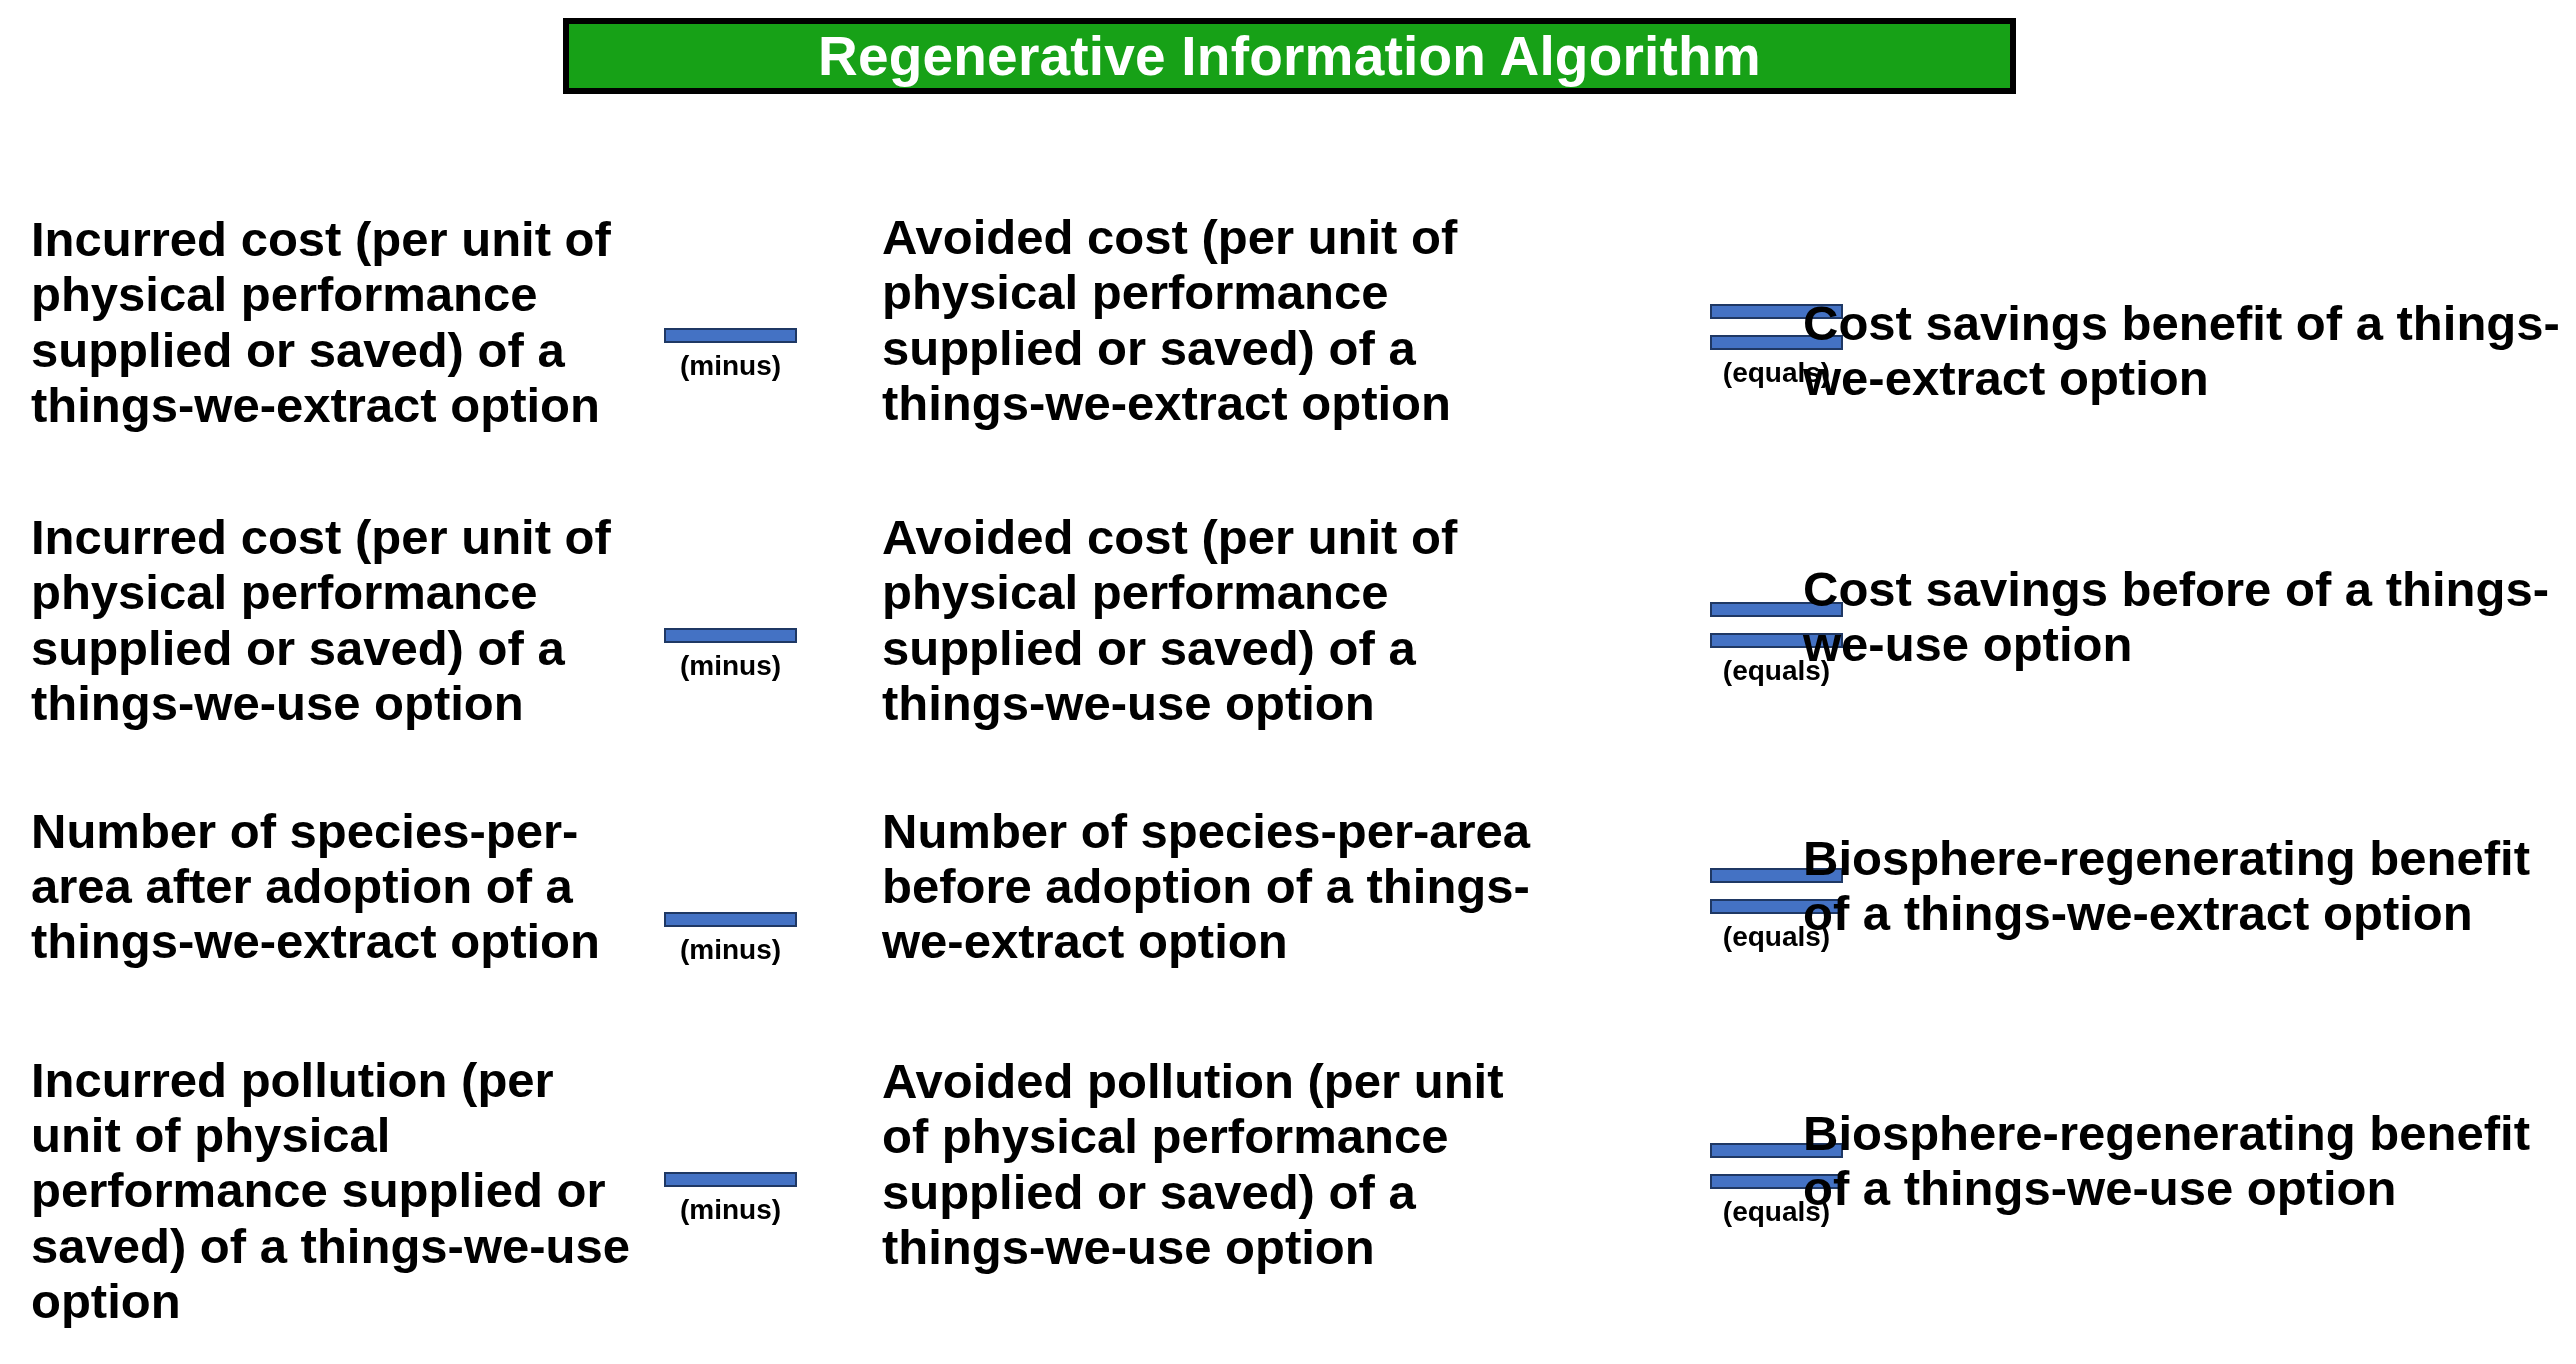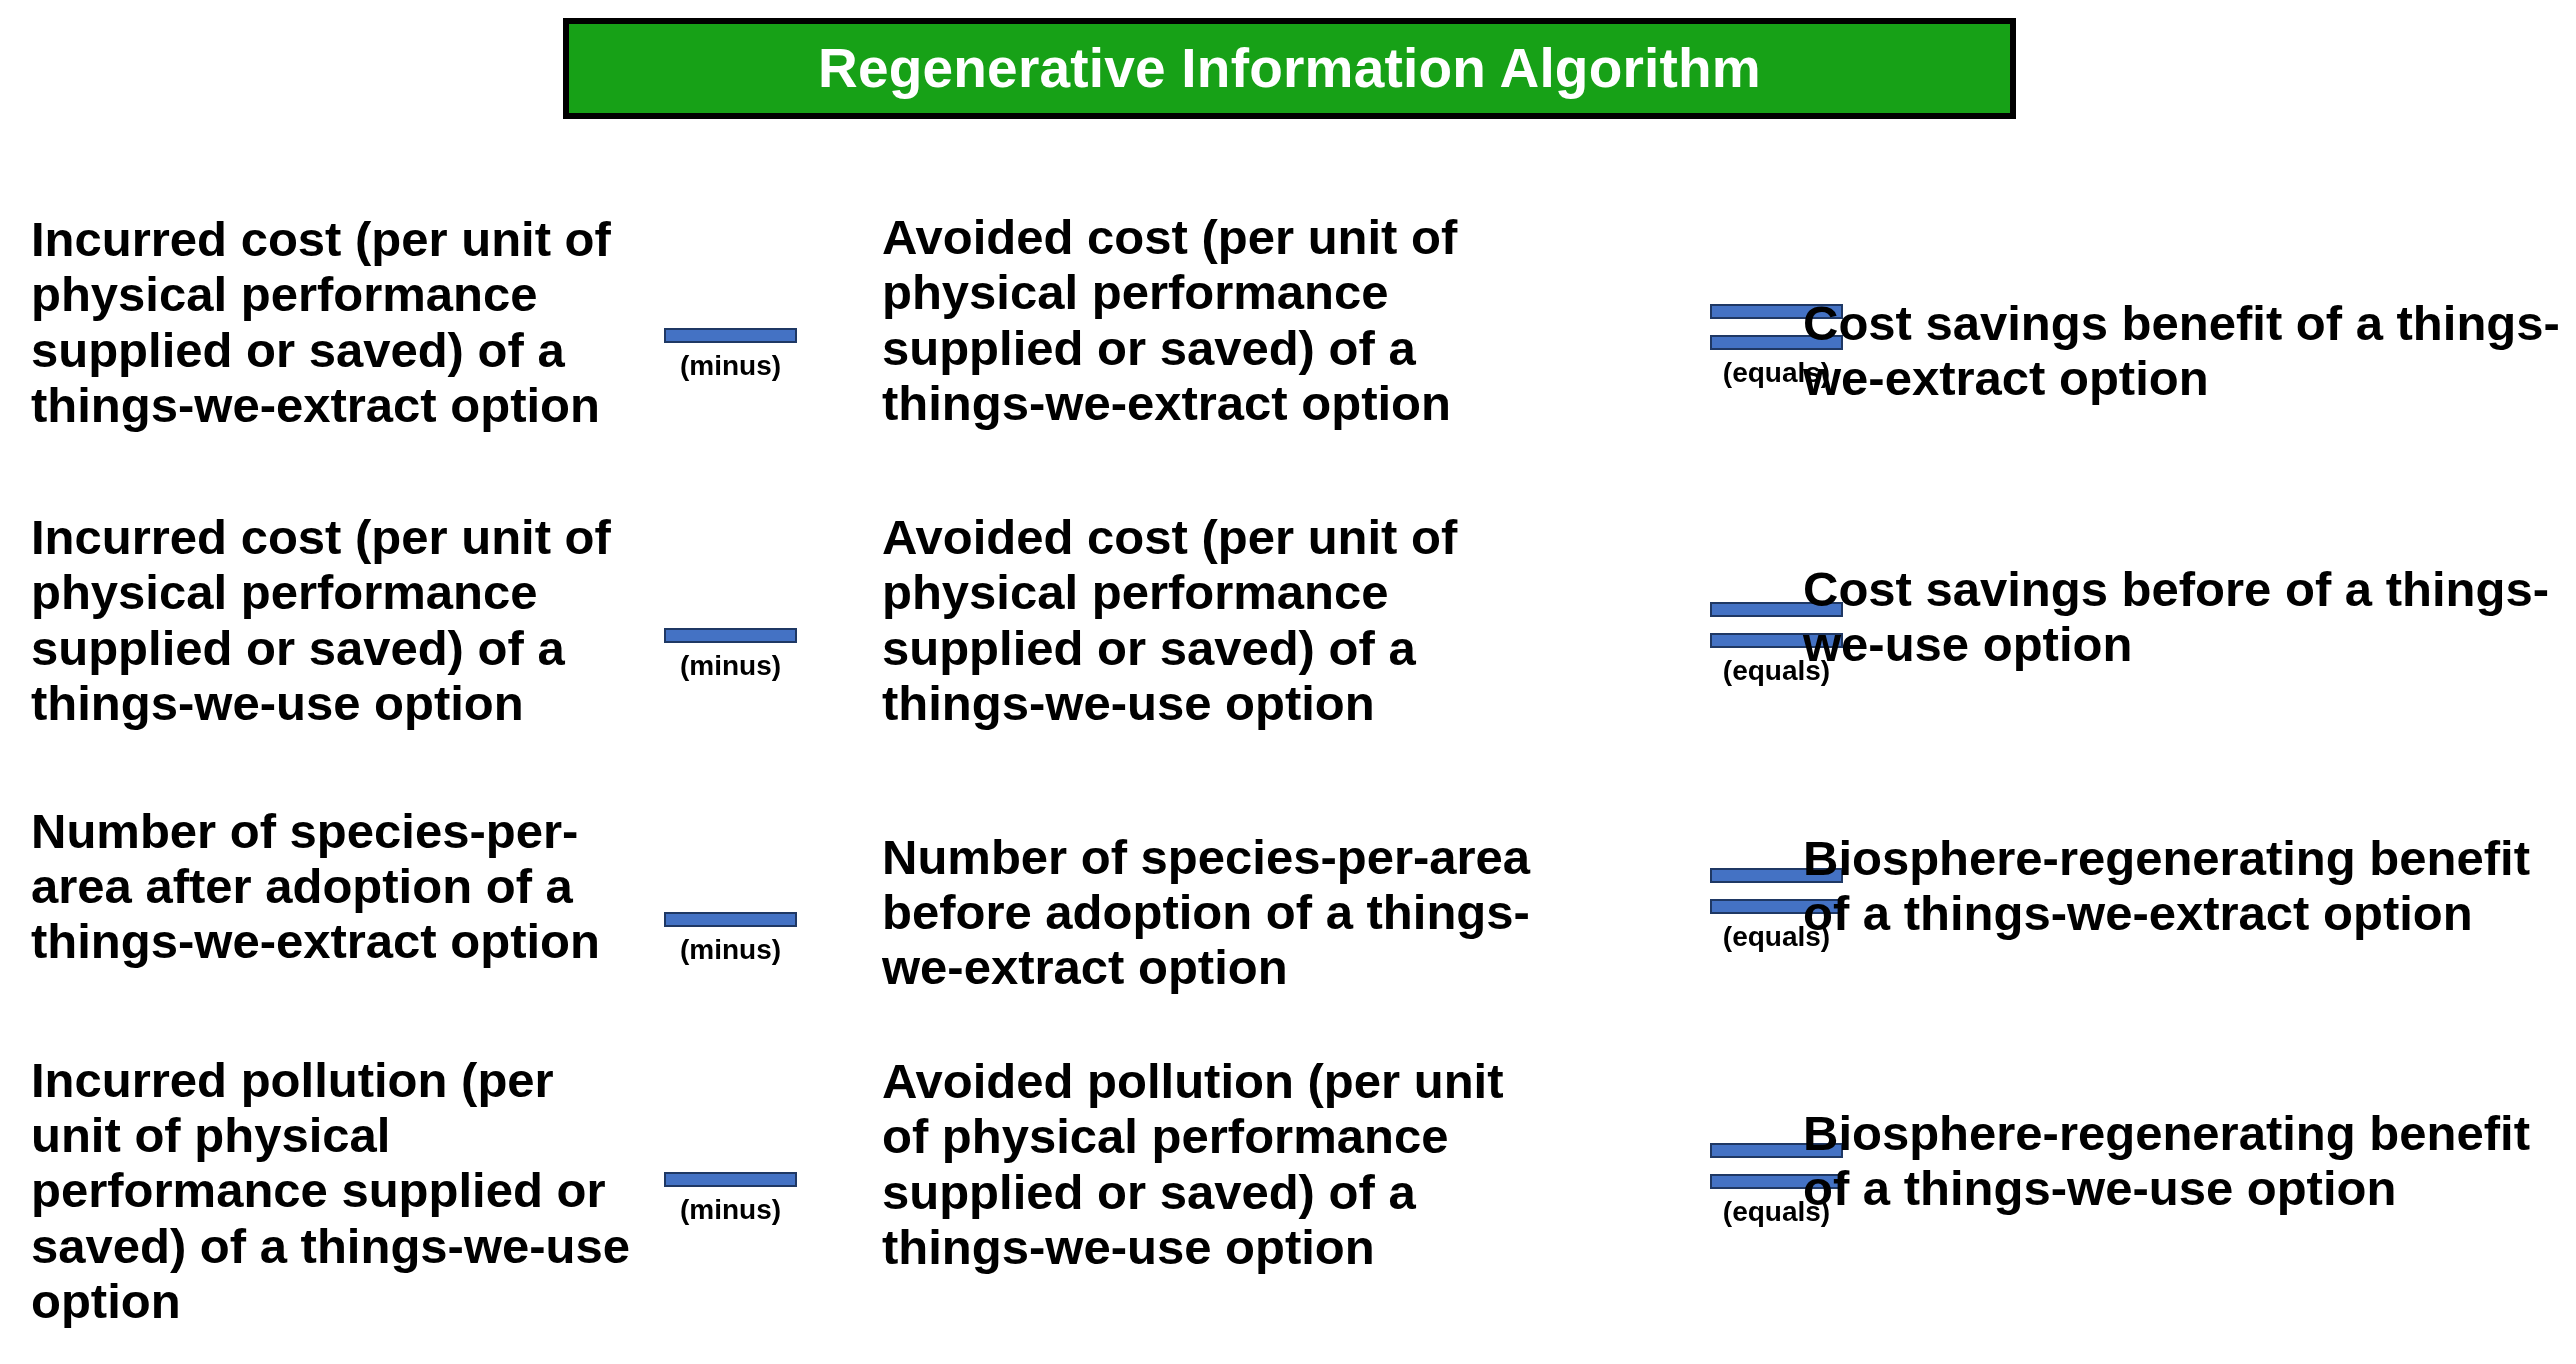--- a/index.html
+++ b/index.html
@@ -15,21 +15,21 @@
     font-family: "Liberation Sans", sans-serif;
     color: #000000;
   }
 
   
   .title-banner {
     position: absolute;
     left: 563px;
     top: 18.4px;
     width: 1453px;
-    height: 101px;
+    height: 76px;
     background: #17A117;
     border: 6.4px solid #000000;
     box-sizing: border-box;
     display: flex;
     align-items: center;
     justify-content: center;
   }
   .title-text {
     color: #ffffff;
     font-size: 55px;
@@ -79,21 +79,21 @@
   
   .r0 .term.left   { top: 28px; }
   .r0 .term.mid    { top: 26px; }
   .r0 .term.right  { top: 112px; }
 
   .r1 .term.left   { top: 31px; }
   .r1 .term.mid    { top: 31px; }
   .r1 .term.right  { top: 83px; }
 
   .r2 .term.left   { top: 29.5px; }
-  .r2 .term.mid    { top: 29.5px; margin-top: 26px; }
+  .r2 .term.mid    { top: 29.5px; }
   .r2 .term.right  { top: 57px; }
 
   .r3 .term.left   { top: 29.5px; }
   .r3 .term.mid    { top: 31px; }
   .r3 .term.right  { top: 83px; }
 
   
   .operator {
     position: absolute;
     width: 147px;

